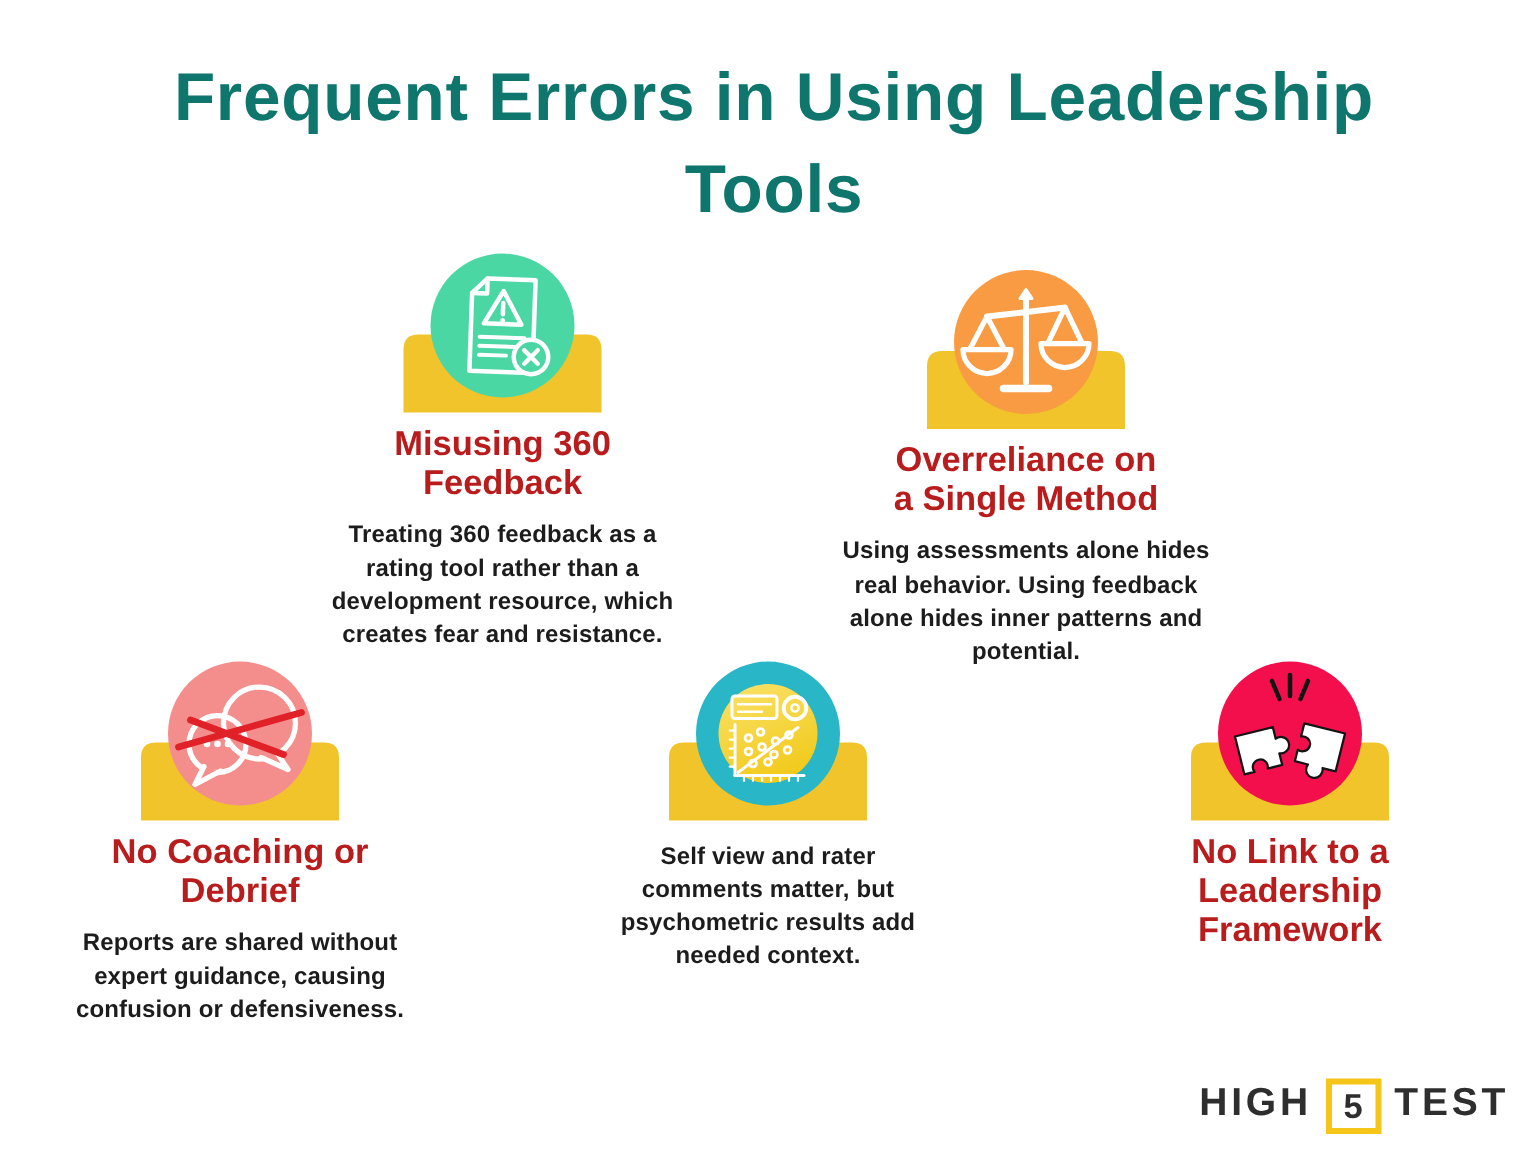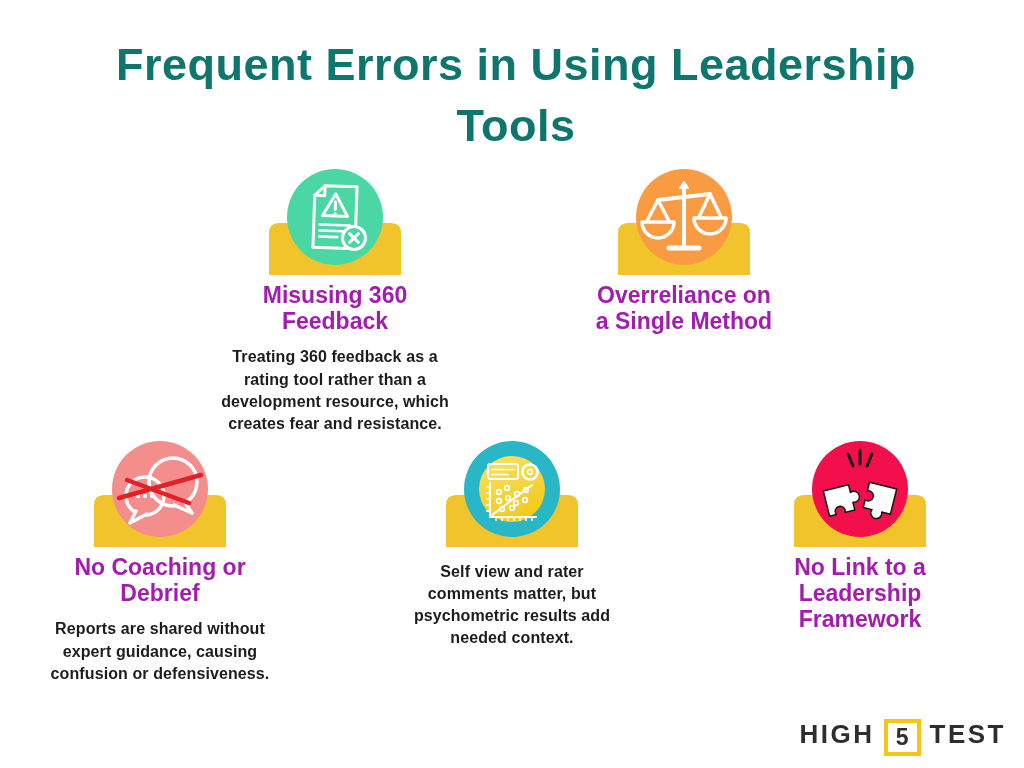--- a/index.html
+++ b/index.html
@@ -14,21 +14,21 @@
     text-align:center;font-size:45px;font-weight:800;line-height:1.36;
     letter-spacing:.5px;white-space:pre-line;color:#0f766e;
   }
   .card{
     position:absolute;width:280px;
     display:flex;flex-direction:column;align-items:center;text-align:center;
   }
   .icon-svg{display:block;}
   .card-title{
     margin:5px 0 0 0;font-size:23px;font-weight:800;line-height:1.14;
-    white-space:pre-line;color:#a21caf;
+    white-space:pre-line;color:#b91c1c;
   }
   .card-desc{
     margin:12px 0 0 0;font-size:16px;font-weight:700;line-height:1.38;
     white-space:pre-line;color:#1c1c1c;letter-spacing:.1px;
   }
   .row2 .card-desc{}
   .logo{
     position:absolute;right:18px;top:719px;height:38px;
     display:flex;
   }
@@ -68,37 +68,41 @@
     </g>
   </svg>
   <h3 class="card-title">Misusing 360
 Feedback</h3>
   <p class="card-desc">Treating 360 feedback as a
 rating tool rather than a
 development resource, which
 creates fear and resistance.</p>
 </div>
 
-<div class="card row1" style="left:544px;top:165px;">
+<div class="card row1" style="left:544px;top:176px;">
   <svg class="icon-svg" width="140" height="112" viewBox="0 0 140 112">
     <path d="M4 110 V68 Q4 58 14 58 H126 Q136 58 136 68 V110 Z" fill="#f0c42a"></path>
     <circle cx="70" cy="52" r="48" fill="#f89b43"></circle>
     <g stroke="#ffffff" fill="none" stroke-width="3.5" stroke-linecap="round" stroke-linejoin="round">
       <path d="M70 17 L66 23 H74 Z" fill="#ffffff" stroke-width="2"></path>
       <line x1="70" y1="23" x2="70" y2="79" stroke-width="4"></line>
       <line x1="44" y1="35" x2="96" y2="29" stroke-width="4"></line>
       <path d="M44 35 L33 56 M44 35 L55 56"></path>
       <path d="M28 57 A 16 16 0 0 0 60 57 Z"></path>
       <path d="M96 29 L85 52 M96 29 L107 52"></path>
       <path d="M80 53 A 16 16 0 0 0 112 53 Z"></path>
       <line x1="55" y1="83" x2="85" y2="83" stroke-width="5"></line>
     </g>
   </svg>
   <h3 class="card-title">Overreliance on
 a Single Method</h3>
+  <p class="card-desc">Using assessments alone hides
+real behavior. Using feedback
+alone hides inner patterns and
+potential.</p>
 </div>
 
 <div class="card row2" style="left:20px;top:437px;">
   <svg class="icon-svg" width="140" height="112" viewBox="0 0 140 112">
     <path d="M4 110 V68 Q4 58 14 58 H126 Q136 58 136 68 V110 Z" fill="#f0c42a"></path>
     <circle cx="70" cy="52" r="48" fill="#f48e8d"></circle>
     <g stroke="#ffffff" fill="none" stroke-width="3.5" stroke-linecap="round" stroke-linejoin="round">
       <circle cx="83" cy="45" r="24"></circle>
       <path d="M94 64 L102 76 L84 68" fill="#f48e8d"></path>
       <circle cx="55" cy="59" r="19"></circle>

